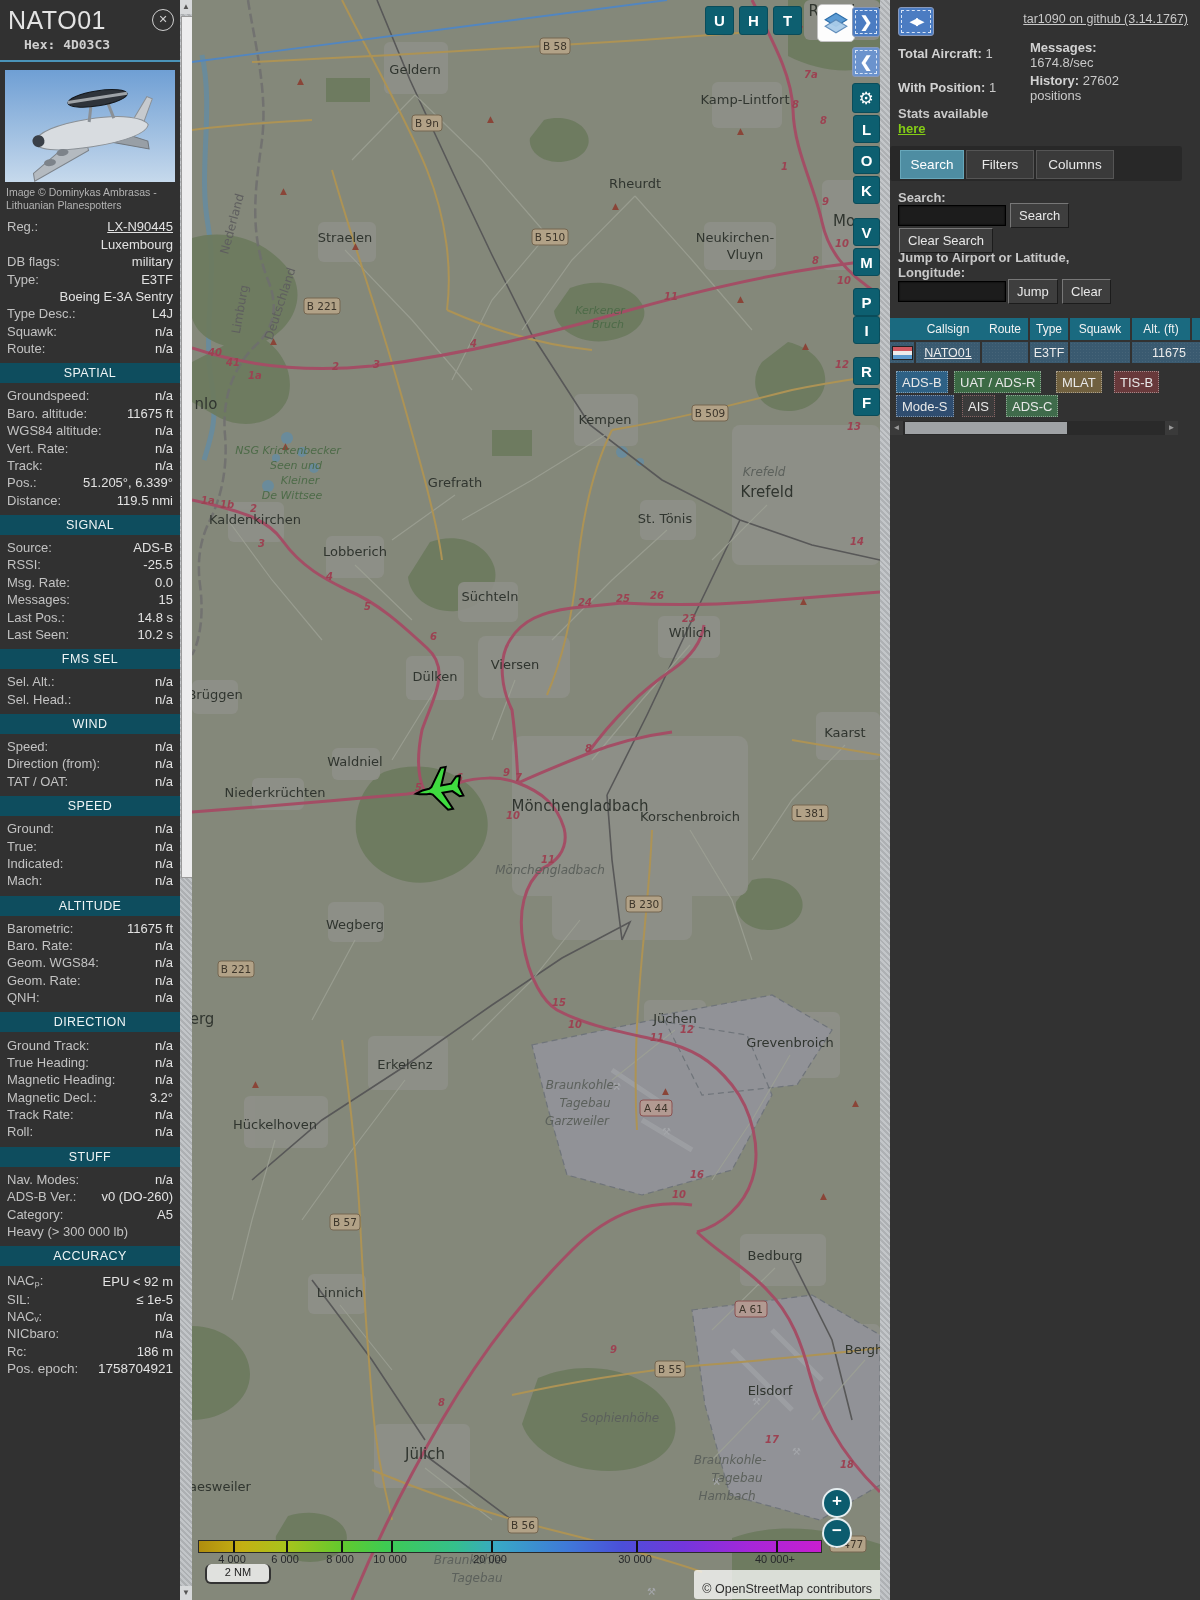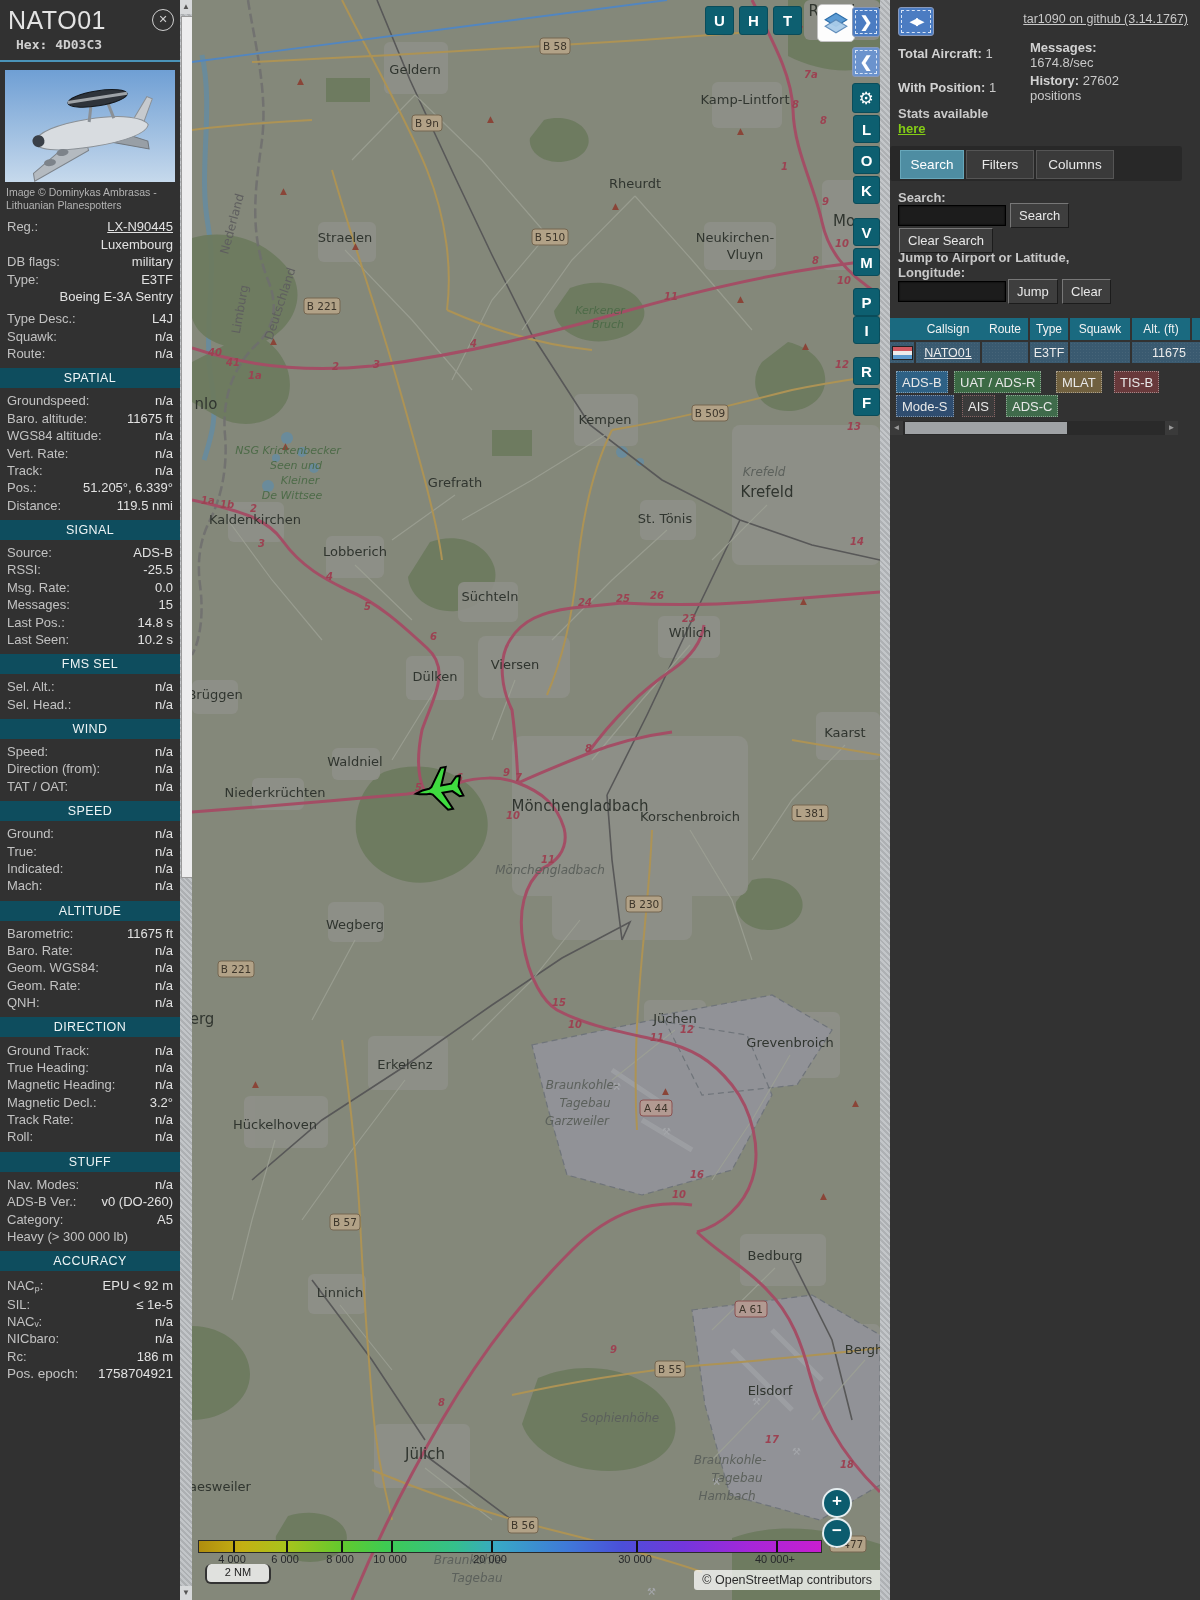--- a/index.html
+++ b/index.html
@@ -2,26 +2,26 @@
 <html><head>
 <meta charset="utf-8">
 <style>
   html,body{margin:0;padding:0;background:#1b1b1b}
   #app{position:relative;width:1200px;height:1600px;overflow:hidden;background:#323232;
        font-family:"Liberation Sans",sans-serif}
   
   #lp{position:absolute;left:0;top:0;width:180px;height:1600px;background:#313131;color:#c9c9c9;overflow:hidden}
   #lp .hdr{padding:6px 8px 2px 8px;border-bottom:2px solid #4a93b8}
   #lp .title{font-size:25px;color:#e3e3e3;letter-spacing:.5px}
-  #lp .hex{font:bold 13px "DejaVu Sans Mono",monospace;color:#cfcfcf;margin:2px 8px 6px}
+  #lp .hex{font:bold 13px "DejaVu Sans Mono",monospace;color:#cfcfcf;margin:2px 16px 6px}
   #lp .close{position:absolute;right:6px;top:9px;width:20px;height:20px;border:1.5px solid #cfcfcf;
       border-radius:50%;color:#cfcfcf;font-size:11px;line-height:19px;text-align:center;cursor:pointer}
   .photo{margin:8px 5px 2px 5px;width:170px;height:112px;display:block}
   .credit{font-size:10.5px;color:#b3b3b3;padding:2px 6px;line-height:1.25}
-  .lrow{display:flex;justify-content:space-between;align-items:center;padding:1.2px 7px;font-size:13px}
+  .lrow{display:flex;justify-content:space-between;align-items:flex-end;padding:1.2px 7px;font-size:13px}
   .lrow .ll{color:#c2c2c2;white-space:nowrap}
   .lrow .lval{color:#e2e2e2;text-align:right}
   .lrow .lnk{text-decoration:underline;cursor:pointer}
   .sech{background:#0e4d5e;color:#eef4f5;text-align:center;font-size:12.5px;
         padding:3px 0;margin:6px 0 4px;letter-spacing:.4px}
   .note{color:#b5b5b5;font-size:13px;text-align:center;padding:16px 4px 8px;line-height:1.4}
   
   #lsb{position:absolute;left:180px;top:0;width:12px;height:1600px;
        background:repeating-linear-gradient(45deg,#c2c5c8 0 2px,#adb0b3 2px 4px)}
   #lsb .sbtn{position:absolute;left:0;width:12px;height:14px;background:#d6d8da;color:#555;
@@ -51,21 +51,21 @@
         display:flex;align-items:center;justify-content:center;cursor:pointer}
   .legend{position:absolute;left:6px;top:1540px;width:622px;height:11px;border:1px solid #2a2a2a;
         background:linear-gradient(to right,#b08d0e 0%,#c4b013 7%,#a8c31c 14%,#62c92e 23%,#3ecb52 30%,#35c08b 41%,#38a8c6 48%,#3f7ad8 59%,#4b4fd8 68%,#7436dc 78%,#a726d8 89%,#c81ecf 100%)}
   .tick{position:absolute;top:0;width:1.5px;height:11px;background:#111}
   .tlab{position:absolute;top:1553px;transform:translateX(-50%);font-size:11px;color:#26282a;white-space:nowrap}
   .scalebox{position:absolute;left:13px;top:1564px;width:62px;height:18px;background:rgba(250,250,250,.78);
         border:2px solid #333;border-top:none;color:#222;font-size:11px;text-align:center;line-height:17px;border-radius:6px}
   .zbtn{position:absolute;left:630px;width:26px;height:26px;border-radius:50%;background:#0c5c6e;
         border:2px solid #e6eef0;color:#fff;font-size:17px;font-weight:bold;line-height:22px;text-align:center;cursor:pointer}
   .attrib{position:absolute;right:0;top:1570px;background:rgba(255,255,255,.75);color:#2c2c2c;
-        font-size:12.5px;padding:3px 8px 3px;border-radius:3px 0 0 3px}
+        font-size:12.5px;padding:12px 8px 3px;border-radius:3px 0 0 3px}
   
   #vstrip{position:absolute;left:880px;top:0;width:10px;height:1600px;
         background:repeating-linear-gradient(45deg,#c3c6c9 0 2px,#aeb1b4 2px 4px)}
   
   #rp{position:absolute;left:890px;top:0;width:310px;height:1600px;background:#323232;color:#c9c9c9;font-size:13px}
   #rp .ghlink{position:absolute;right:12px;top:12px;font-size:12.5px;color:#c9c9c9;text-decoration:underline;cursor:pointer}
   #rp b{color:#d2d2d2}
   .collapse{position:absolute;left:8px;top:7px;width:34px;height:27px;background:#4b7cc2;color:#fff;
         border:1px solid #8899bb;border-radius:3px;font-size:11px;display:flex;align-items:center;justify-content:center;
         letter-spacing:-2px;outline:1px dashed #d8e4f6;outline-offset:-4px;cursor:pointer}
@@ -143,21 +143,21 @@
           <span class="lval">military</span>
         </div>
       <div class="lrow">
           <span class="ll">Type:</span>
           <span class="lval">E3TF</span>
         </div>
       <div class="lrow">
           <span class="ll"></span>
           <span class="lval">Boeing E-3A Sentry</span>
         </div>
-      <div class="lrow" style="margin-top:5px">
+      <div class="lrow" style="">
           <span class="ll">Type Desc.:</span>
           <span class="lval">L4J</span>
         </div>
       <div class="lrow">
           <span class="ll">Squawk:</span>
           <span class="lval">n/a</span>
         </div>
       <div class="lrow">
           <span class="ll">Route:</span>
           <span class="lval">n/a</span>

